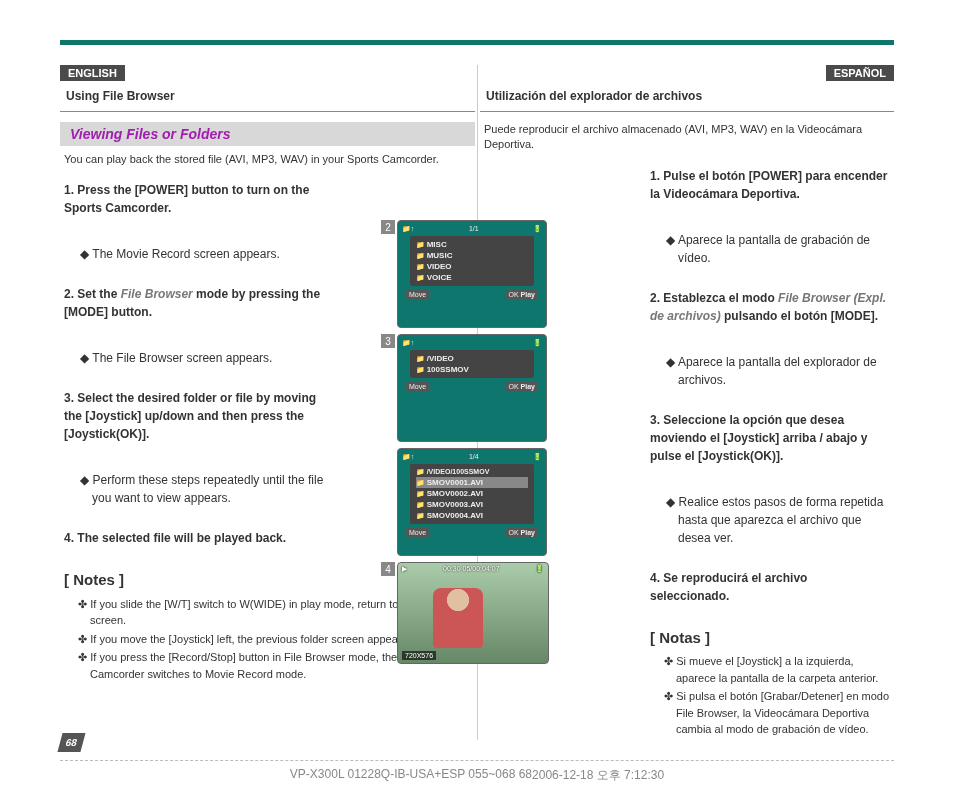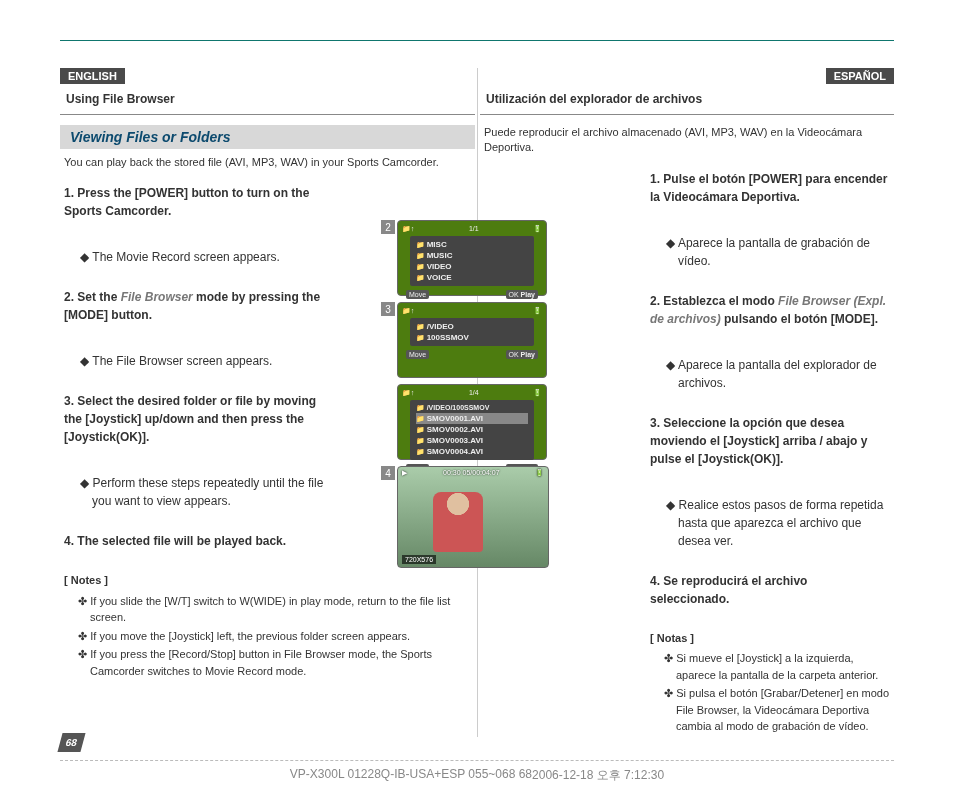--- a/index.html
+++ b/index.html
@@ -13,22 +13,22 @@
   .page {
     width: 954px;
     height: 802px;
     position: relative;
     box-sizing: border-box;
     padding: 40px 60px 30px 60px;
   }
   .content {
     display: flex;
     gap: 0;
-    border-top: 1px solid #0f766e;
-    padding-top: 27px;
+    border-top: 5px solid #0f766e;
+    padding-top: 20px;
   }
   .col {
     width: 50%;
     box-sizing: border-box;
   }
   .col-left { padding-right: 2px; }
   .col-right { padding-left: 2px; border-left: 1px solid #ccc; }
   .lang-badge {
     display: inline-block;
     background: #4a4a4a;
@@ -46,31 +46,31 @@
     color: #333;
     margin: 4px 0 8px 6px;
   }
   .divider { border-bottom: 1px solid #888; margin-bottom: 10px; }
   .subheading {
     background: #d8d8d8;
     font-style: italic;
     font-weight: bold;
     font-size: 14px;
     padding: 4px 10px;
-    color: #0c4a6e;
+    color: #a21caf;
     margin-bottom: 6px;
   }
   .intro { font-size: 11px; line-height: 1.4; margin-bottom: 14px; padding: 0 4px; }
   .steps { padding: 0 4px; }
   .step { margin-bottom: 22px; font-size: 12px; line-height: 1.5; }
   .step-head { font-weight: bold; }
   .step-head .mode-name { font-style: italic; color: #777; font-weight: bold; }
   .step-sub { padding-left: 28px; text-indent: -12px; margin-top: 28px; }
   .step-sub::before { content: "◆ "; }
-  .notes-title { font-weight: bold; font-size: 11px; margin-top: 18px; margin-bottom: 4px; }
+  .notes-title { font-weight: bold; font-size: 15px; margin-top: 18px; margin-bottom: 4px; }
   .notes { font-size: 11px; line-height: 1.5; padding: 0 4px; }
   .note-item { padding-left: 26px; text-indent: -12px; margin-bottom: 2px; }
   .note-item::before { content: "✤ "; }
   .center-screens {
     position: absolute;
     left: 50%;
     transform: translateX(-50%);
     top: 220px;
     width: 160px;
     display: flex;
@@ -86,22 +86,22 @@
     height: 14px;
     background: #888;
     color: #fff;
     font-size: 10px;
     display: flex;
     align-items: center;
     justify-content: center;
   }
   .screen {
     width: 150px;
-    height: 76px;
-    background: #4d7c0f;
+    height: 108px;
+    background: #0f766e;
     border: 1px solid #666;
     border-radius: 4px;
     color: #eee;
     font-size: 8px;
     padding: 4px;
     box-sizing: border-box;
     margin-left: 0;
   }
   .screen .top-row { display: flex; justify-content: space-between; font-size: 7px; margin-bottom: 3px; }
   .folder-list { background: #444; padding: 3px 6px; border-radius: 2px; margin: 2px 8px; }

